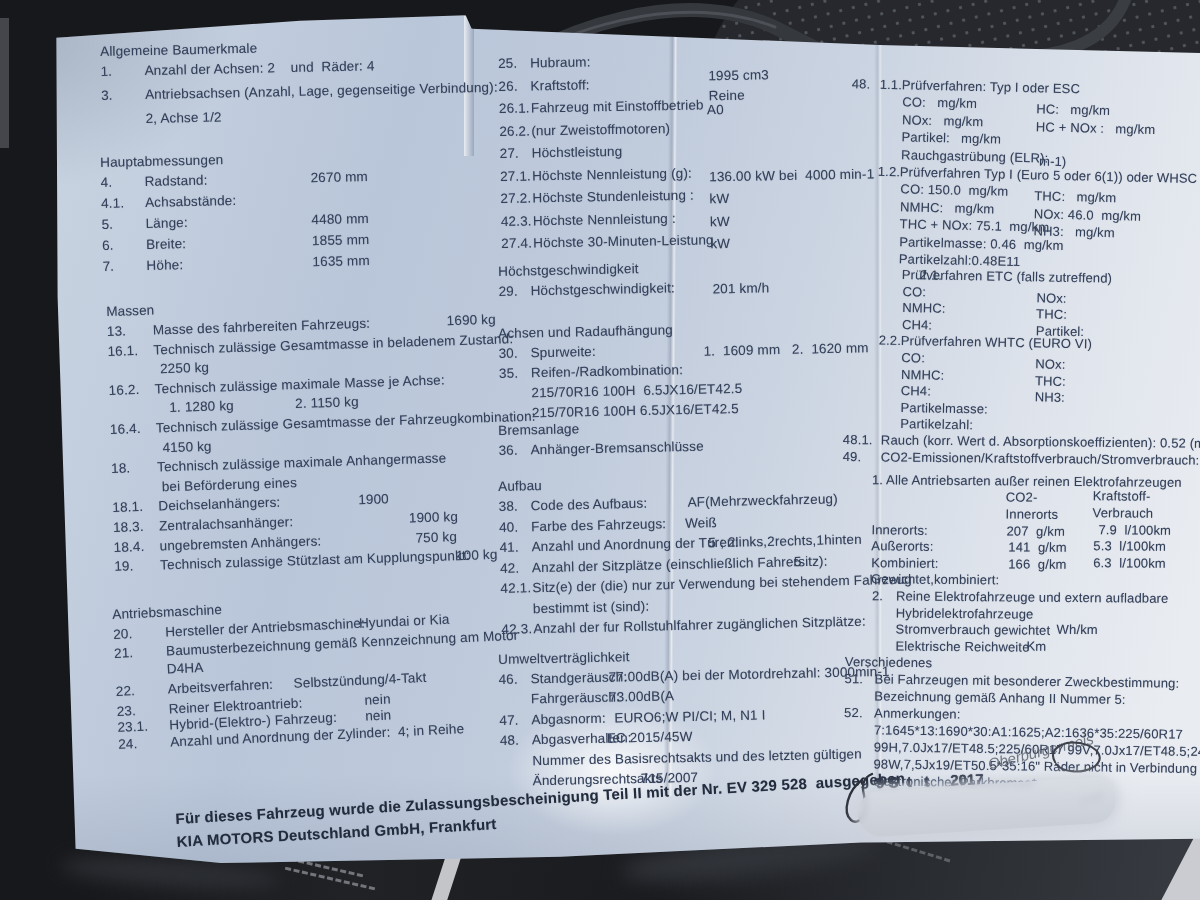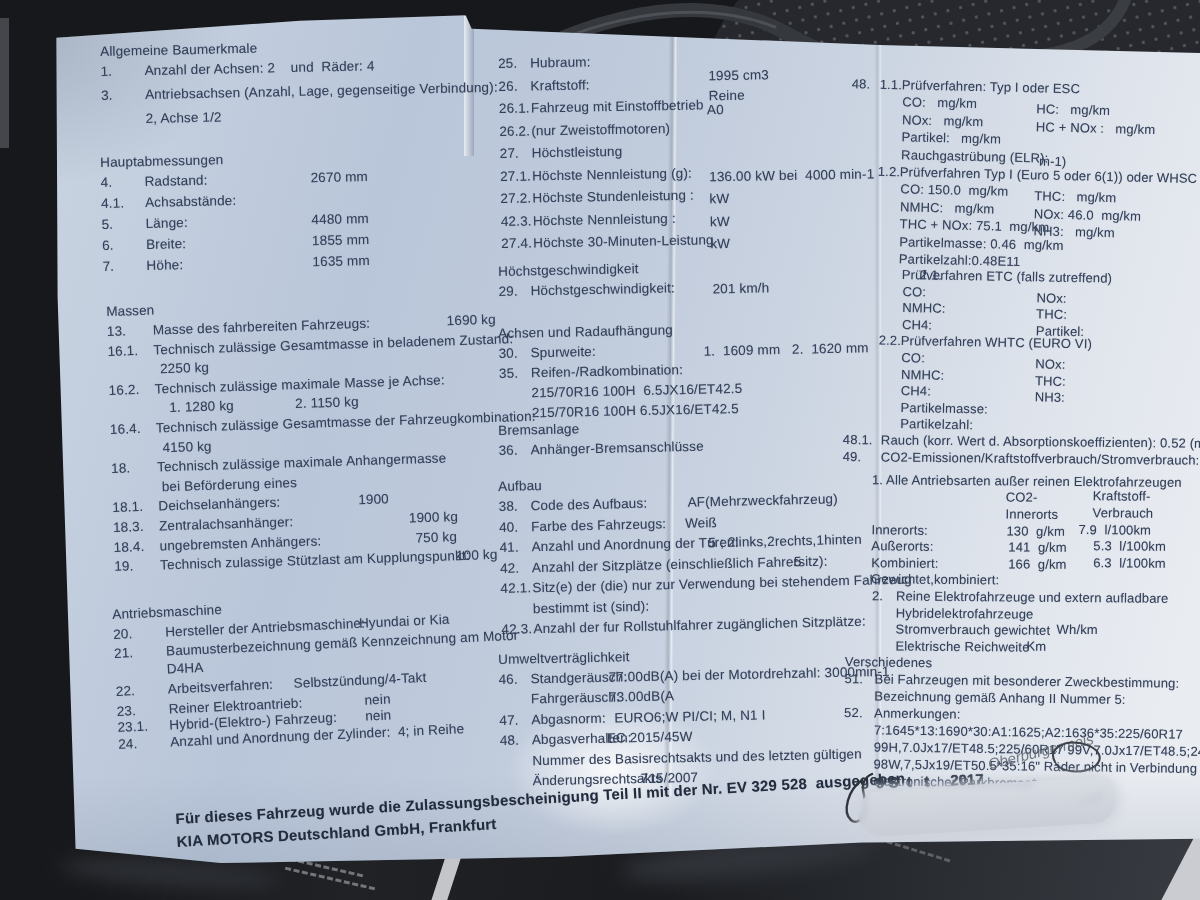--- a/index.html
+++ b/index.html
@@ -488,22 +488,22 @@
     <div class="sec rsec" id="right-co2" style="left:845px;top:472px;width:355px;transform:rotate(.5deg);">
       <div class="ln">
           <span class="t" style="left:27px;">1. Alle Antriebsarten außer reinen Elektrofahrzeugen</span>
         </div>
       <span class="abs" style="left:161px;top:16px;">CO2-</span>
       <span class="abs" style="left:248px;top:14px;">Kraftstoff-</span>
       <span class="abs" style="left:161px;top:33px;">Innerorts</span>
       <span class="abs" style="left:248px;top:31px;">Verbrauch</span>
       <div class="ln" style="margin-top:33px;">
           <span class="t" style="left:27px;">Innerorts:</span>
-          <span class="v" style="left:162px;">130  g/km</span>
-          <span class="v" style="left:234px;top:-2px;text-align:center;">7.9  l/100km</span>
+          <span class="v" style="left:162px;">207  g/km</span>
+          <span class="v" style="left:254px;top:-2px;text-align:center;">7.9  l/100km</span>
         </div>
       <div class="ln">
           <span class="t" style="left:27px;">Außerorts:</span>
           <span class="v" style="left:164px;">141  g/km</span>
           <span class="v" style="left:249px;top:-2px;">5.3  l/100km</span>
         </div>
       <div class="ln">
           <span class="t" style="left:27px;">Kombiniert:</span>
           <span class="v" style="left:164px;">166  g/km</span>
           <span class="v" style="left:249px;top:-2px;">6.3  l/100km</span>

